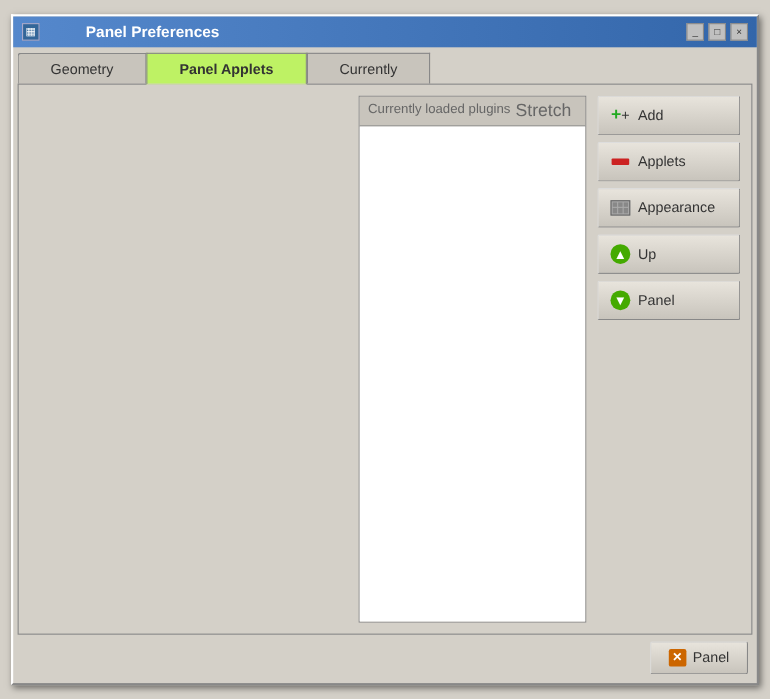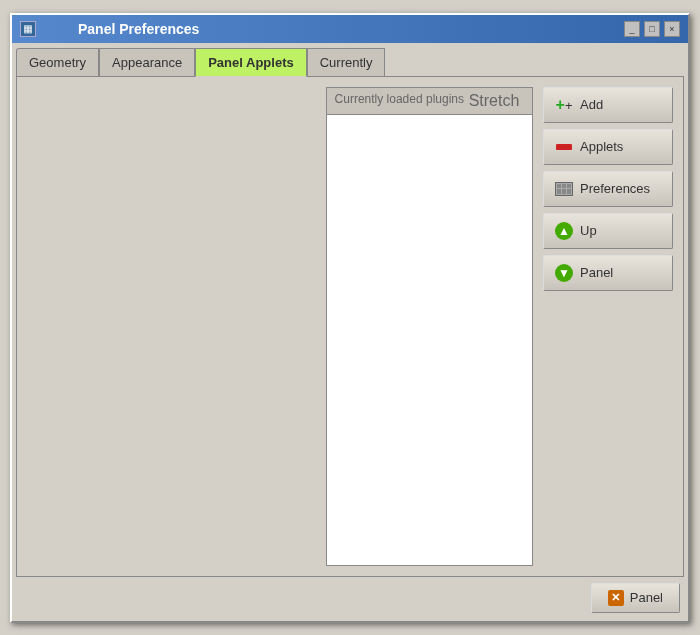--- a/index.html
+++ b/index.html
@@ -91,21 +91,21 @@
       padding: 4px;
     }
 
     .tabs {
       display: flex;
       gap: 0;
       margin-bottom: 0;
     }
 
     .tab {
-      padding: 6px 12px;
+      padding: 6px 29px;
       background: #c8c4bc;
       border: 1px solid #888;
       border-bottom: none;
       cursor: pointer;
       font-size: 13px;
       color: #333;
       position: relative;
       top: 1px;
     }
 
@@ -312,21 +312,20 @@
       <div class="titlebar-btn">_</div>
       <div class="titlebar-btn">□</div>
       <div class="titlebar-btn">×</div>
     </div>
   </div>
 
   <div class="content-area">
 
     <div class="tabs">
       <div class="tab">Geometry</div>
-      <div class="tab">Appearance</div>
       <div class="tab active">Panel Applets</div>
       <div class="tab">Currently</div>
     </div>
 
     <div class="tab-content">
       <div class="panel-body">
 
         <div class="plugin-list-container">
           <div class="plugin-list-header">
             <span class="plugin-list-header-name">Currently loaded plugins</span>
@@ -355,21 +354,21 @@
             <span class="btn-icon">
               <div class="icon-prefs">
                 <span></span>
                   <span></span>
                   <span></span>
                 <span></span>
                   <span></span>
                   <span></span>
               </div>
             </span>
-            <span>Preferences</span>
+            <span>Appearance</span>
           </button>
 
           <button class="side-btn">
             <span class="btn-icon">
               <div class="icon-up">▲</div>
             </span>
             <span>Up</span>
           </button>
 
           <button class="side-btn">

